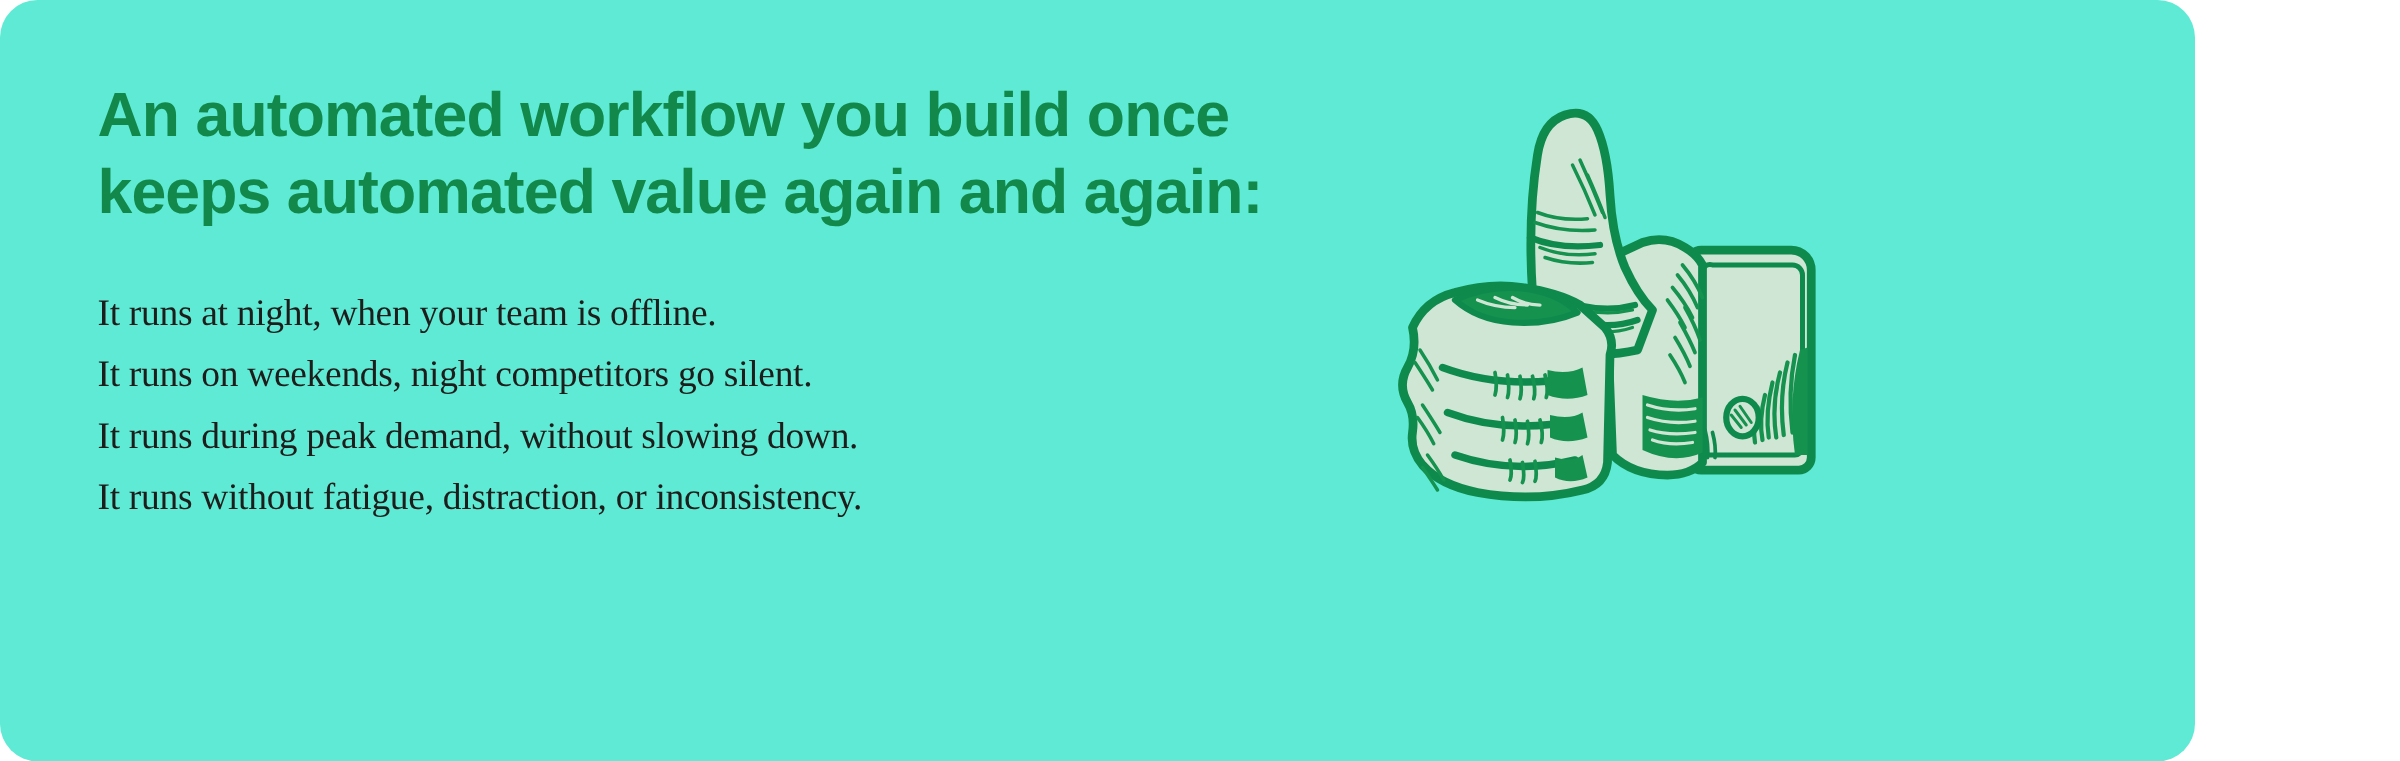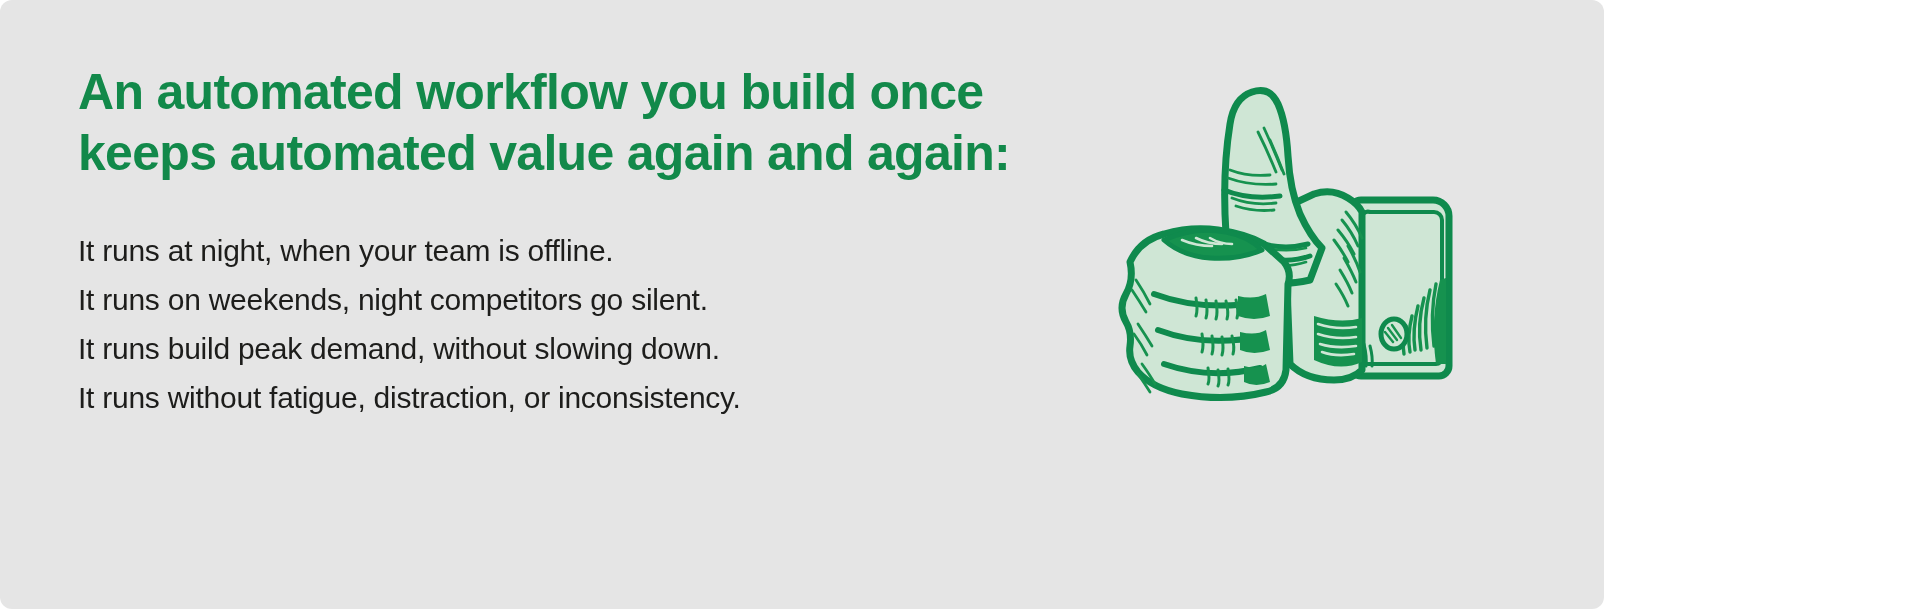--- a/index.html
+++ b/index.html
@@ -10,24 +10,24 @@
   body {
     width: 1920px;
     height: 609px;
     overflow: hidden;
     font-family: "Liberation Sans", sans-serif;
   }
 
   .promo-card {
     position: relative;
     box-sizing: border-box;
-    width: 1604px;
+    width: 1756px;
     height: 609px;
-    background: #e5e5e5;
-    border-radius: 12px;
+    background: #5eead4;
+    border-radius: 30px;
     overflow: hidden;
   }
 
   .copy-block {
     position: absolute;
     left: 78px;
     top: 62px;
     width: 1040px;
   }
 
@@ -45,21 +45,21 @@
     display: block;
   }
 
   .body-list {
     margin: 0;
     padding: 0;
     list-style: none;
     margin-top: 42px;
   }
   .body-list li {
-    font-family: Liberation Sans, sans-serif;
+    font-family: Liberation Serif, serif;
     font-size: 30px;
     line-height: 49px;
     font-weight: 400;
     letter-spacing: -0.25px;
     color: #1d1d1b;
     white-space: nowrap;
   }
 
   .illustration {
     position: absolute;
@@ -82,21 +82,21 @@
   <div class="copy-block">
 
     <h1 class="headline">
       <span class="headline-line">An automated workflow you build once</span>
       <span class="headline-line">keeps automated value again and again:</span>
     </h1>
 
     <ul class="body-list">
       <li>It runs at night, when your team is offline.</li>
       <li>It runs on weekends, night competitors go silent.</li>
-      <li>It runs build peak demand, without slowing down.</li>
+      <li>It runs during peak demand, without slowing down.</li>
       <li>It runs without fatigue, distraction, or inconsistency.</li>
     </ul>
 
   </div>
 
   <div class="illustration">
     <svg viewBox="0 0 360 360" xmlns="http://www.w3.org/2000/svg" aria-hidden="true">
       <g>
 
         <path d="M243 152 h72 a16 16 0 0 1 16 16 v150 a10 10 0 0 1 -10 10 h-78 a10 10 0 0 1 -10 -10 v-156 a10 10 0 0 1 10 -10 z" fill="#cfe6d5" stroke="#0f8a4d" stroke-width="7" stroke-linejoin="round"></path>

